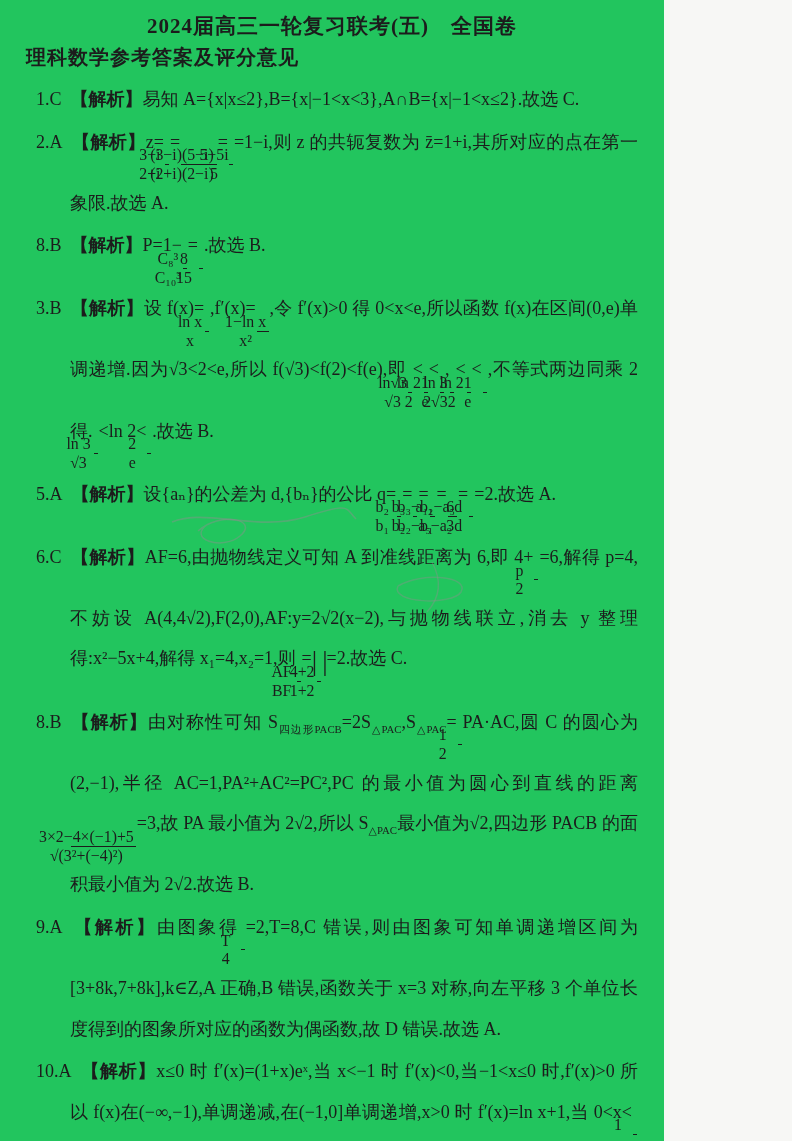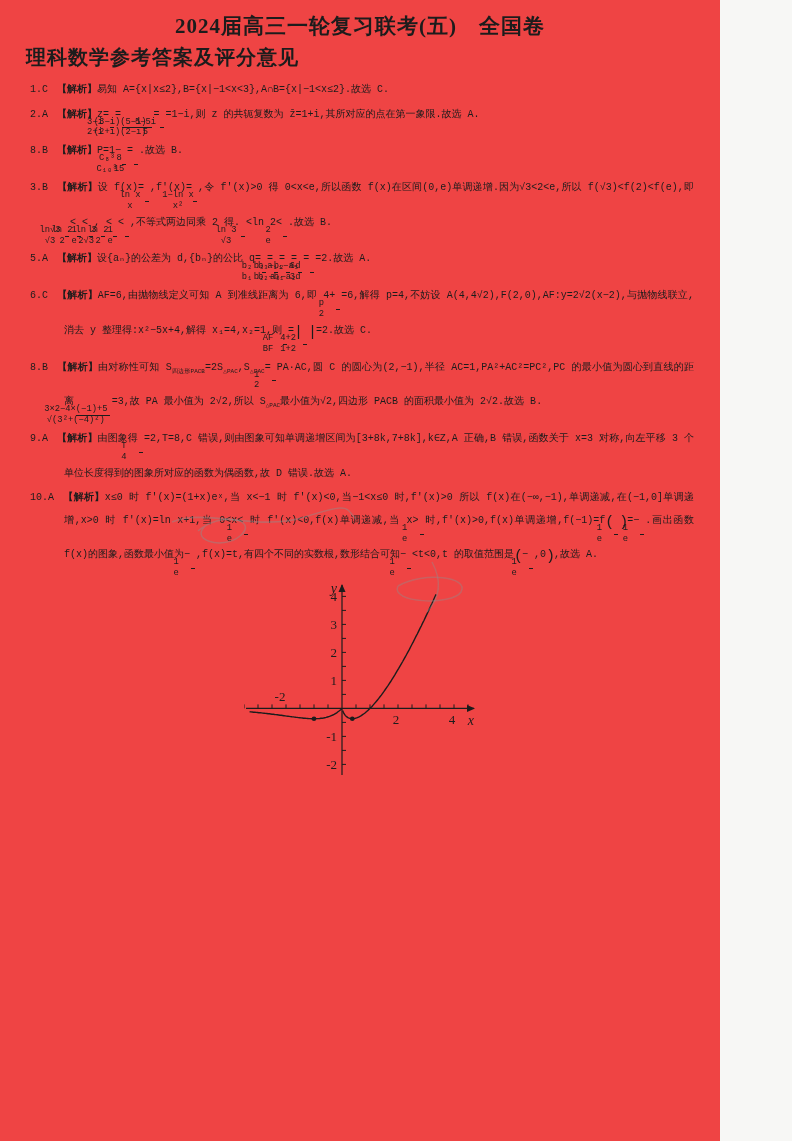--- a/index.html
+++ b/index.html
@@ -1,33 +1,33 @@
 <!DOCTYPE html>
 <html><head>
 <meta charset="utf-8">
 <style>
   html,body{margin:0;padding:0;}
   body{width:792px;height:1141px;overflow:hidden;background:#f7f7f5;}
   .page{
-    position:relative;box-sizing:border-box;width:720px;height:1141px;
-    background:#ef4444;padding:8px 26px 6px 26px;
+    position:relative;box-sizing:border-box;width:664px;height:1141px;
+    background:#22c55e;padding:8px 26px 6px 26px;
     font-family:"Liberation Serif","DejaVu Serif",serif;color:#1c1c1c;
   }
   .title{
     text-align:center;font-size:21px;font-weight:bold;letter-spacing:1px;
     margin:4px 0 4px 0;font-family:"Liberation Serif","DejaVu Serif",serif;
   }
   .subtitle{
     font-size:20px;font-weight:bold;letter-spacing:1px;
     margin:0 0 8px 0;font-family:"Liberation Sans","DejaVu Sans",sans-serif;
   }
   .answers{}
   .problem{
-    font-size:10px;line-height:2.25;margin:0 0 2px 4px;
-    text-indent:-34px;padding-left:34px;text-align:justify;font-family:Liberation Mono, monospace;
+    font-size:18px;line-height:2.25;margin:0 0 2px 10px;
+    text-indent:-34px;padding-left:34px;text-align:justify;
   }
   .pnum{margin-right:9px;white-space:nowrap;}
   .tag{font-weight:bold;}
   .frac{
     display:inline-flex;flex-direction:column;align-items:center;
     vertical-align:-0.8em;line-height:1.12;font-size:0.88em;
     margin:0 1px;text-align:center;
   }
   .frac .fnum{border-bottom:1px solid #1c1c1c;padding:0 2px;}
   .frac .fden{padding:0 2px;}

